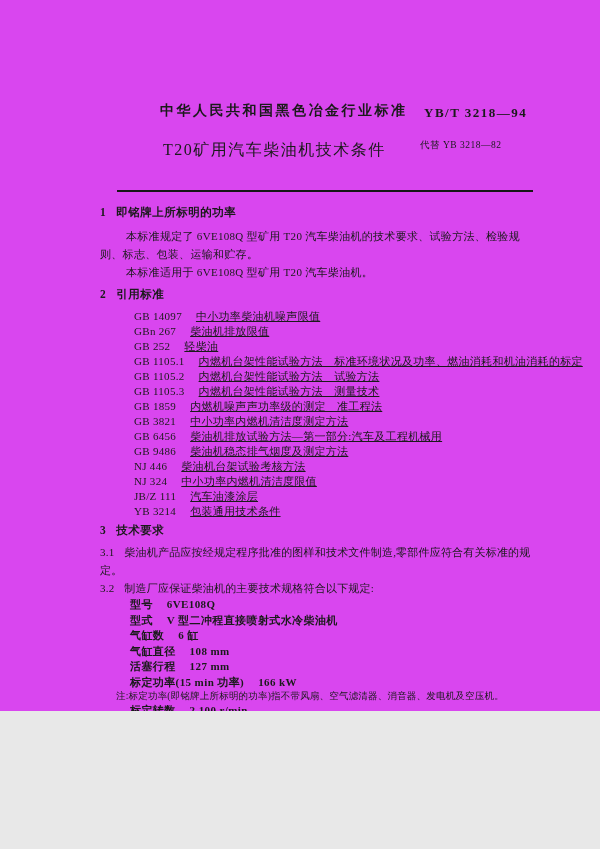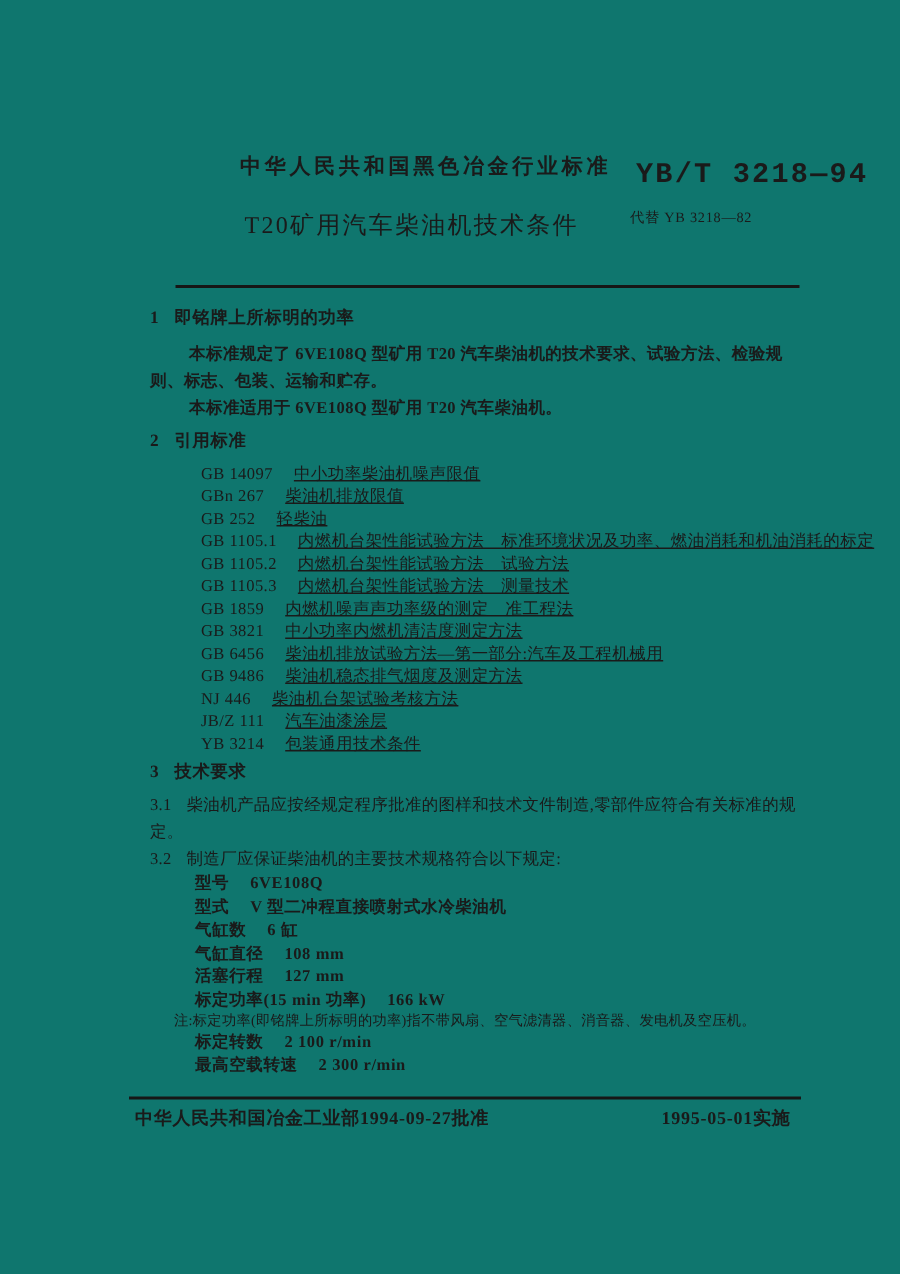--- a/index.html
+++ b/index.html
@@ -1,33 +1,33 @@
 <!DOCTYPE html>
 <html><head>
 <meta charset="utf-8">
 <style>
   html,body{margin:0;padding:0;background:#e8e8e8;}
   .page{
     position:relative;
-    width:600px;height:849px;
+    width:600px;height:711px;
     margin:0 auto;
-    background:#0f766e;
+    background:#d946ef;
     font-family:"Liberation Serif","DejaVu Serif",serif;
     color:#1a1a1a;
     overflow:hidden;
   }
   
   .std-type{
     position:absolute;left:160px;top:102px;
     font-size:14px;font-weight:bold;letter-spacing:2.5px;white-space:nowrap;
   }
   .std-no{
     position:absolute;left:424px;top:105px;
-    font-size:19px;font-weight:bold;letter-spacing:1.5px;white-space:nowrap;
-    font-family:Liberation Mono, monospace;
+    font-size:13px;font-weight:bold;letter-spacing:1.5px;white-space:nowrap;
+    font-family:Liberation Serif, serif;
   }
   .doc-title{
     position:absolute;left:163px;top:140px;
     font-size:16px;font-weight:normal;letter-spacing:1.5px;white-space:nowrap;
   }
   .replaces{
     position:absolute;left:420px;top:139px;
     font-size:9.5px;letter-spacing:.5px;white-space:nowrap;
   }
   .rule-top{
@@ -35,21 +35,21 @@
   }
   
   .content{
     position:absolute;left:100px;top:205px;width:438px;
     font-size:11px;line-height:15px;
   }
   .sec-heading{
     margin:0;font-size:11.5px;font-weight:bold;line-height:14px;letter-spacing:.5px;
   }
   .sec-heading .sec-num{margin-right:10px;}
-  .para{margin:0;line-height:18px;text-indent:26px;letter-spacing:.3px;font-weight:bold;}
+  .para{margin:0;line-height:18px;text-indent:26px;letter-spacing:.3px;}
   .para.first{margin-top:8px;}
   .h2{margin-top:6px;}
   .ref-list{margin-top:8px;padding-left:34px;}
   .ref-row{line-height:15px;white-space:nowrap;letter-spacing:.3px;text-decoration:underline;}
   .ref-code{display:inline-block;margin-right:14px;}
   .h3{margin-top:4px;}
   .clause{margin:0;line-height:18px;letter-spacing:.2px;}
   .clause.first{margin-top:6px;}
   .clause-num{margin-right:10px;}
   .spec-list{padding-left:30px;font-weight:bold;}
@@ -96,20 +96,21 @@
       <div class="ref-row"><span class="ref-code">GBn 267</span><span>柴油机排放限值</span></div>
       <div class="ref-row"><span class="ref-code">GB 252</span><span>轻柴油</span></div>
       <div class="ref-row"><span class="ref-code">GB 1105.1</span><span>内燃机台架性能试验方法　标准环境状况及功率、燃油消耗和机油消耗的标定</span></div>
       <div class="ref-row"><span class="ref-code">GB 1105.2</span><span>内燃机台架性能试验方法　试验方法</span></div>
       <div class="ref-row"><span class="ref-code">GB 1105.3</span><span>内燃机台架性能试验方法　测量技术</span></div>
       <div class="ref-row"><span class="ref-code">GB 1859</span><span>内燃机噪声声功率级的测定　准工程法</span></div>
       <div class="ref-row"><span class="ref-code">GB 3821</span><span>中小功率内燃机清洁度测定方法</span></div>
       <div class="ref-row"><span class="ref-code">GB 6456</span><span>柴油机排放试验方法—第一部分:汽车及工程机械用</span></div>
       <div class="ref-row"><span class="ref-code">GB 9486</span><span>柴油机稳态排气烟度及测定方法</span></div>
       <div class="ref-row"><span class="ref-code">NJ 446</span><span>柴油机台架试验考核方法</span></div>
+      <div class="ref-row"><span class="ref-code">NJ 324</span><span>中小功率内燃机清洁度限值</span></div>
       <div class="ref-row"><span class="ref-code">JB/Z 111</span><span>汽车油漆涂层</span></div>
       <div class="ref-row"><span class="ref-code">YB 3214</span><span>包装通用技术条件</span></div>
     </div>
 
     <p class="sec-heading h3"><span class="sec-num">3</span><span>技术要求</span></p>
 
     <p class="clause first"><span class="clause-num">3.1</span><span>柴油机产品应按经规定程序批准的图样和技术文件制造,零部件应符合有关标准的规定。</span></p>
     <p class="clause"><span class="clause-num">3.2</span><span>制造厂应保证柴油机的主要技术规格符合以下规定:</span></p>
 
     <div class="spec-list">

